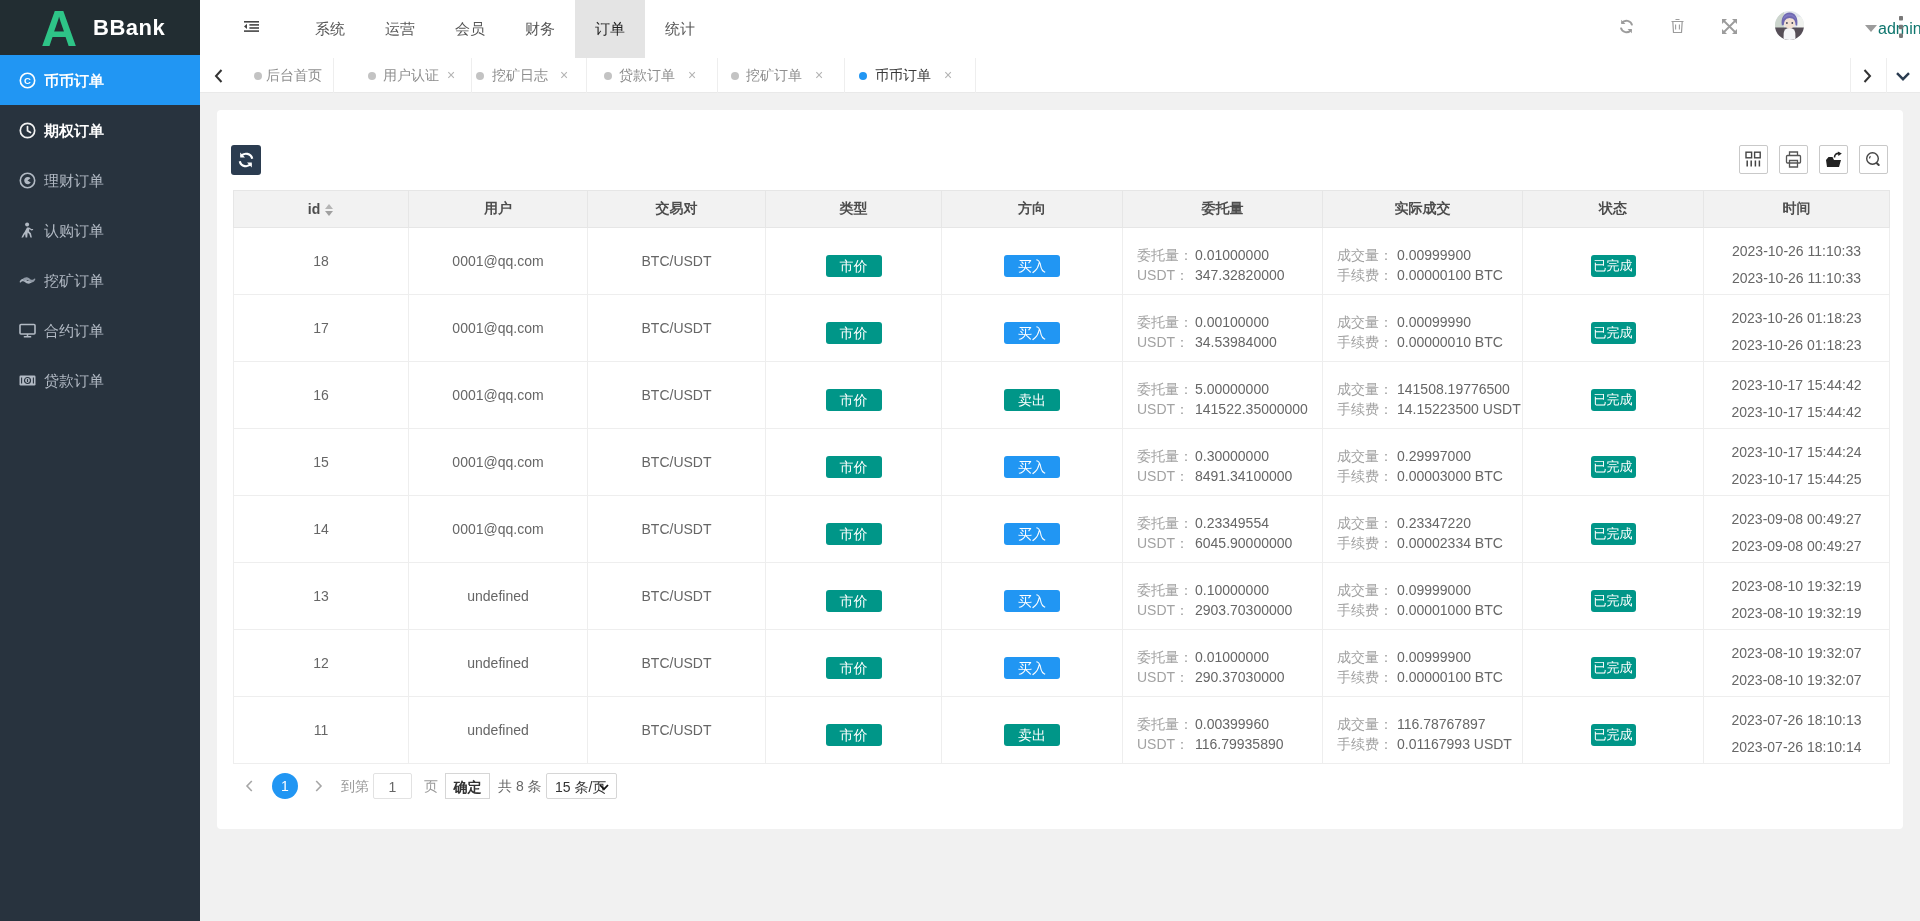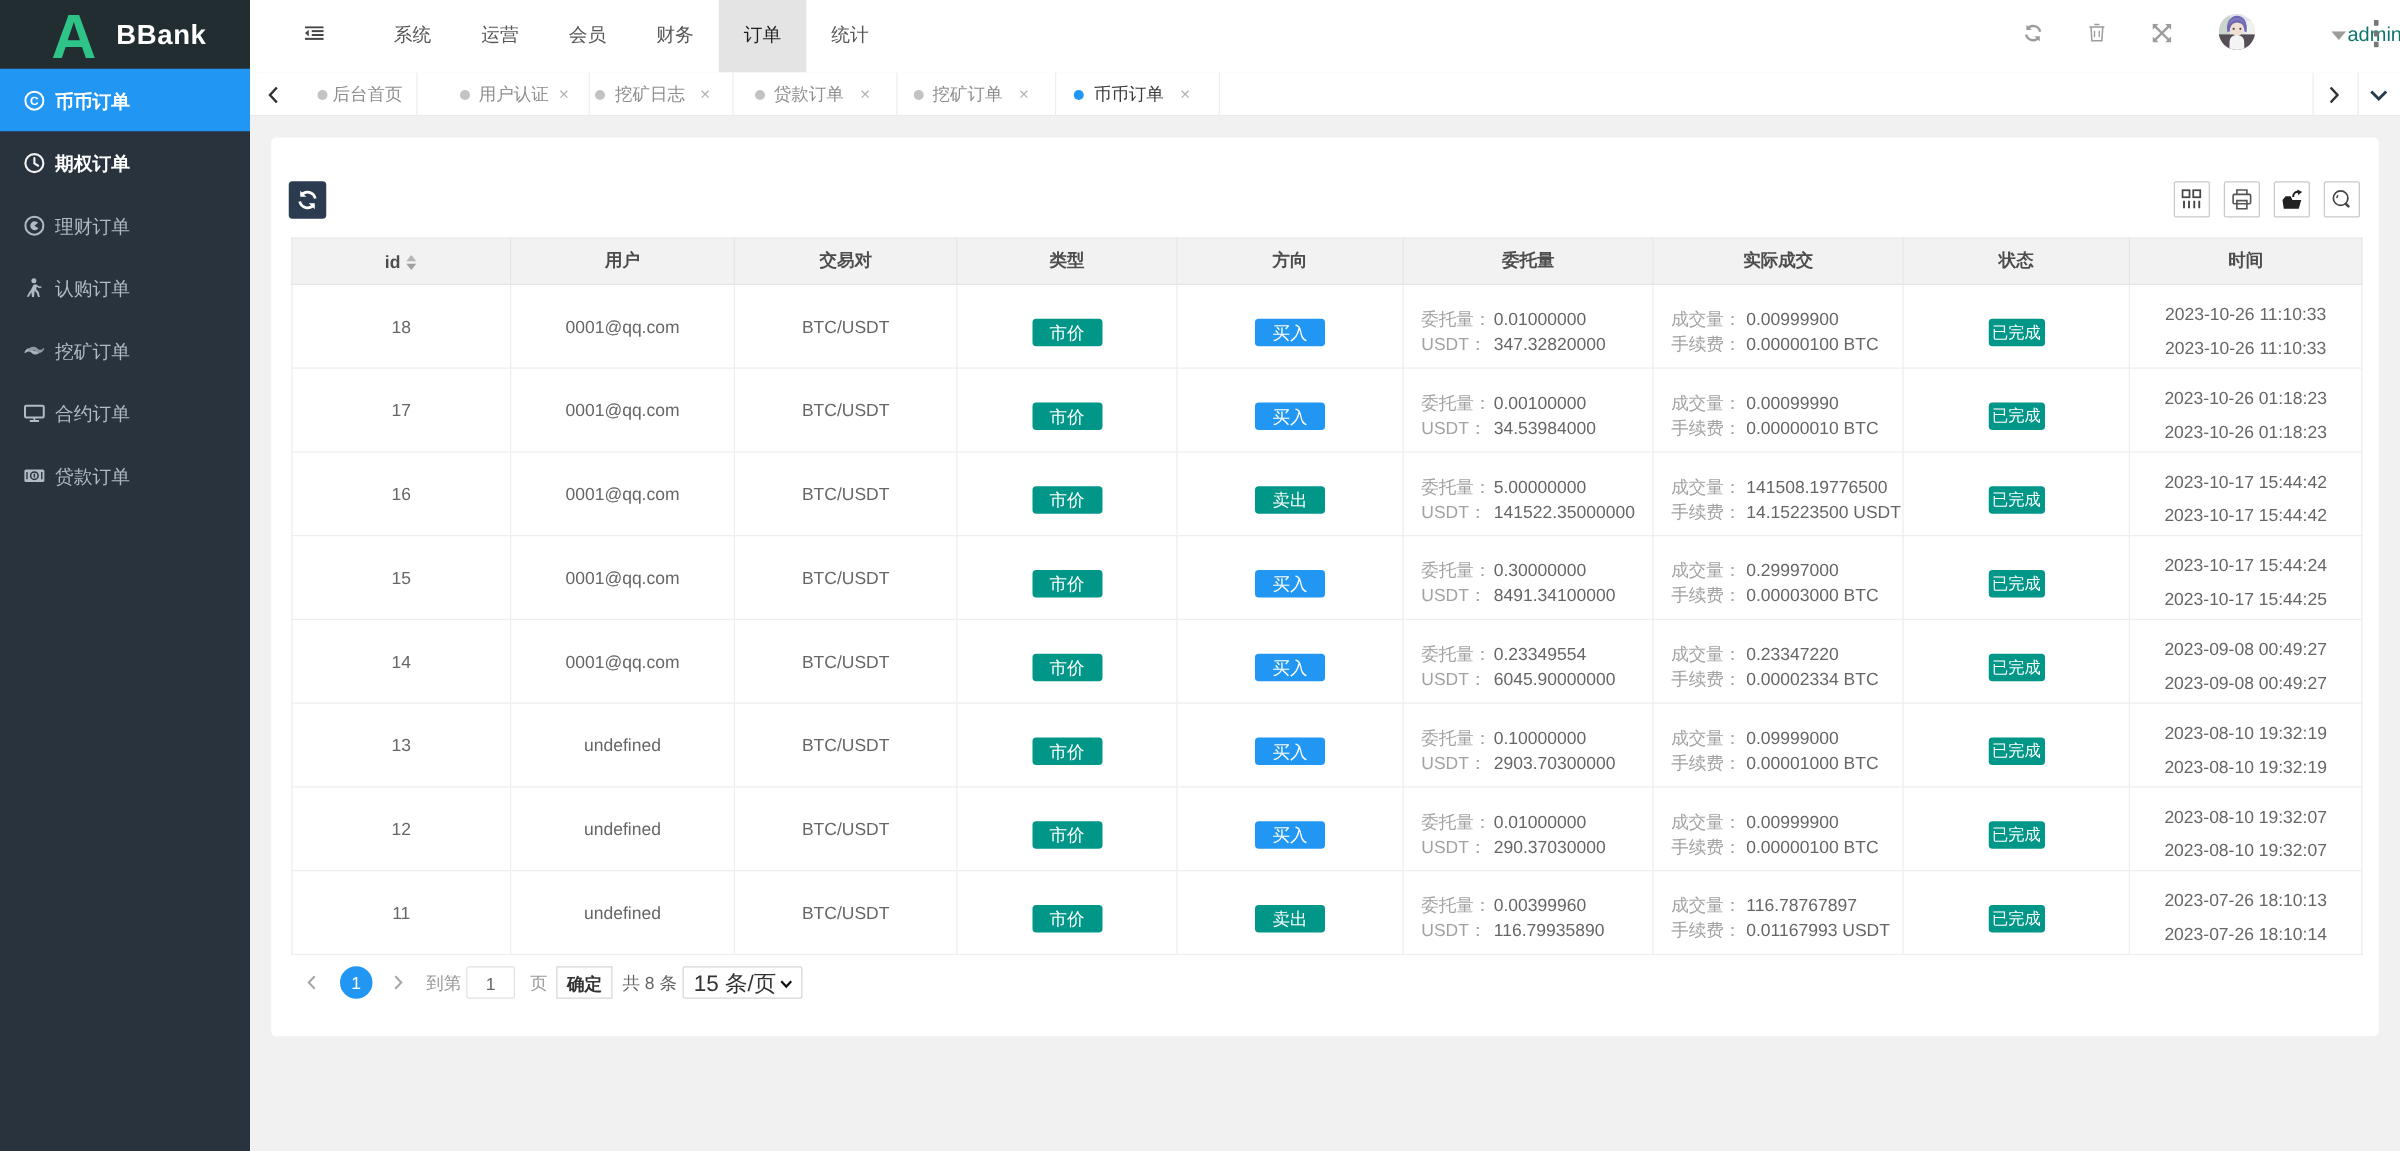--- a/index.html
+++ b/index.html
@@ -458,18 +458,18 @@
     </svg>
   <div class="pg" style="left:39px;width:26px;height:26px;border-radius:50%;background:#2196f3;color:#fff;text-align:center;">1</div>
   <svg class="pg" style="left:82px;top:7px;height:12px;" width="8" height="12" viewBox="0 0 8 12">
       <path d="M1.2 1L6 6l-4.8 5" fill="none" stroke="#a6a6a6" stroke-width="1.6"></path>
     </svg>
   <div class="pg" style="left:108px;">到第</div>
   <div class="pg" style="left:140px;width:39px;border:1px solid #e2e2e2;border-radius:2px;text-align:center;color:#666;background:#fff;">1</div>
   <div class="pg" style="left:191px;">页</div>
   <div class="pg" style="left:212px;width:45px;border:1px solid #d6d6d6;border-radius:0;text-align:center;color:#333;background:#fff;font-weight:bold;">确定</div>
   <div class="pg" style="left:265px;color:#666;">共 8 条</div>
-  <div class="pg" style="left:313px;width:96px;border:1px solid #d6d6d6;border-radius:2px;color:#333;background:#fff;padding-left:8px;font-size:18px;">15 条/页
+  <div class="pg" style="left:313px;width:71px;border:1px solid #d6d6d6;border-radius:2px;color:#333;background:#fff;padding-left:8px;font-size:14px;">15 条/页
     <svg style="position:absolute;right:7px;top:10px;" width="10" height="7" viewBox="0 0 10 7">
         <path d="M1 1l4 4.2L9 1" fill="none" stroke="#111" stroke-width="1.8"></path>
       </svg>
   </div>
 </div>
 
 </body></html>

